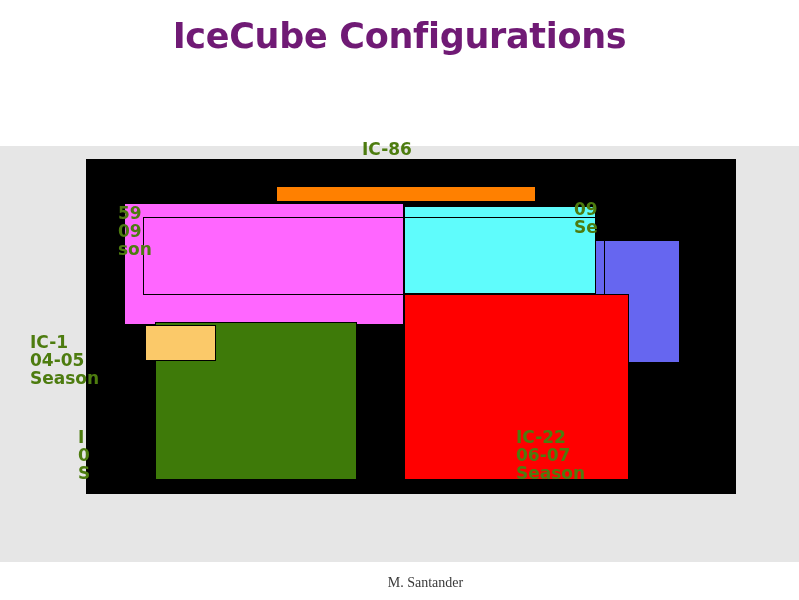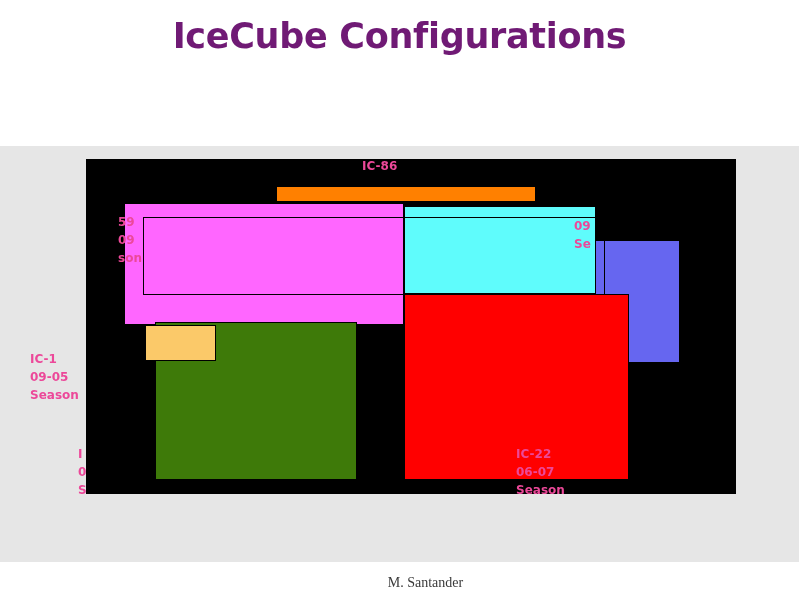--- a/index.html
+++ b/index.html
@@ -60,26 +60,25 @@
     position: absolute;
     box-sizing: border-box;
     border: 1px solid #000000;
     background: transparent;
   }
 
   
   .config-label {
     position: absolute;
     font-family: "DejaVu Sans", sans-serif;
-    font-size: 12px;
+    font-size: 17px;
     font-weight: bold;
-    color: #ec4899;
+    color: #4d7c0f;
     line-height: 18px;
     white-space: pre;
-    margin-top: 17px;
   }
 
   
   #footer-author {
     position: absolute;
     left: 0;
     top: 575px;
     width: 799px;
     text-align: center;
     font-family: Liberation Serif, serif;
@@ -110,29 +109,29 @@
 <div class="config-box" style="left:404px; top:206px; width:192px; height:88px; background:#5ffcfc;"></div>
 
 <div class="box-outline" style="left:143px; top:217px; width:462px; height:78px;"></div>
 
 <div class="config-box" style="left:404px; top:294px; width:225px; height:186px; background:#ff0000;"></div>
 
 <div class="config-box" style="left:155px; top:322px; width:202px; height:158px; background:#3e7a09;"></div>
 
 <div class="config-box" style="left:145px; top:325px; width:71px; height:36px; background:#fbc969;"></div>
 
-<div class="config-label" style="left:118px; top:196px;">59
+<div class="config-label" style="left:118px; top:204px;">59
 09
 son</div>
 
 <div class="config-label" style="left:574px; top:200px;">09
 Se</div>
 
 <div class="config-label" style="left:30px; top:333px;">IC-1
-09-05
+04-05
 Season</div>
 
 <div class="config-label" style="left:78px; top:428px;">I
 0
 S</div>
 
 <div class="config-label" style="left:516px; top:428px;">IC-22
 06-07
 Season</div>
 

